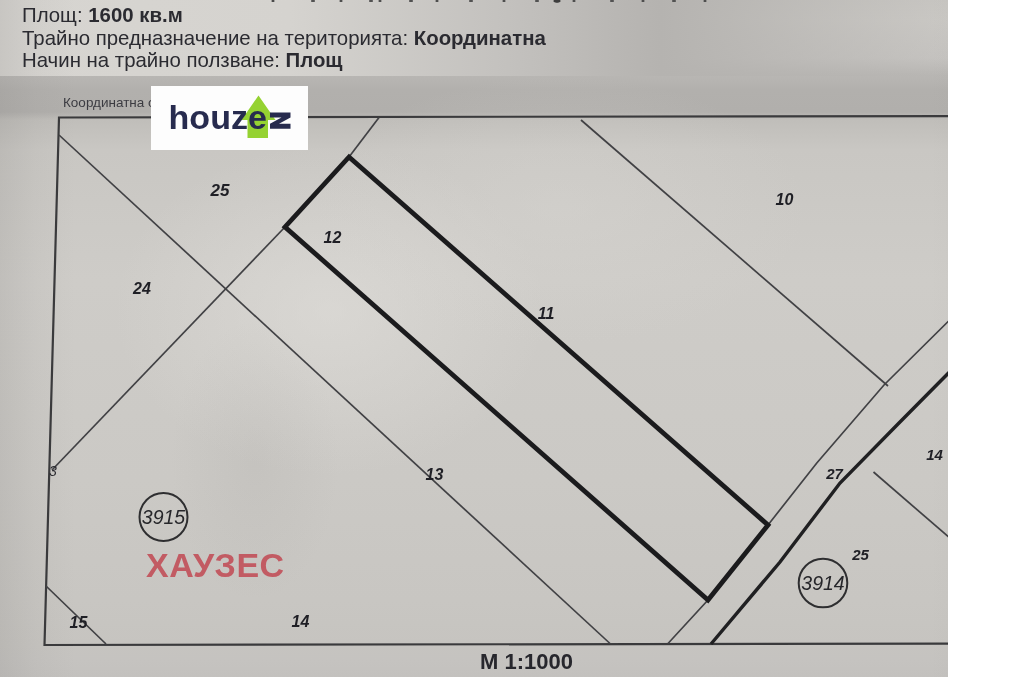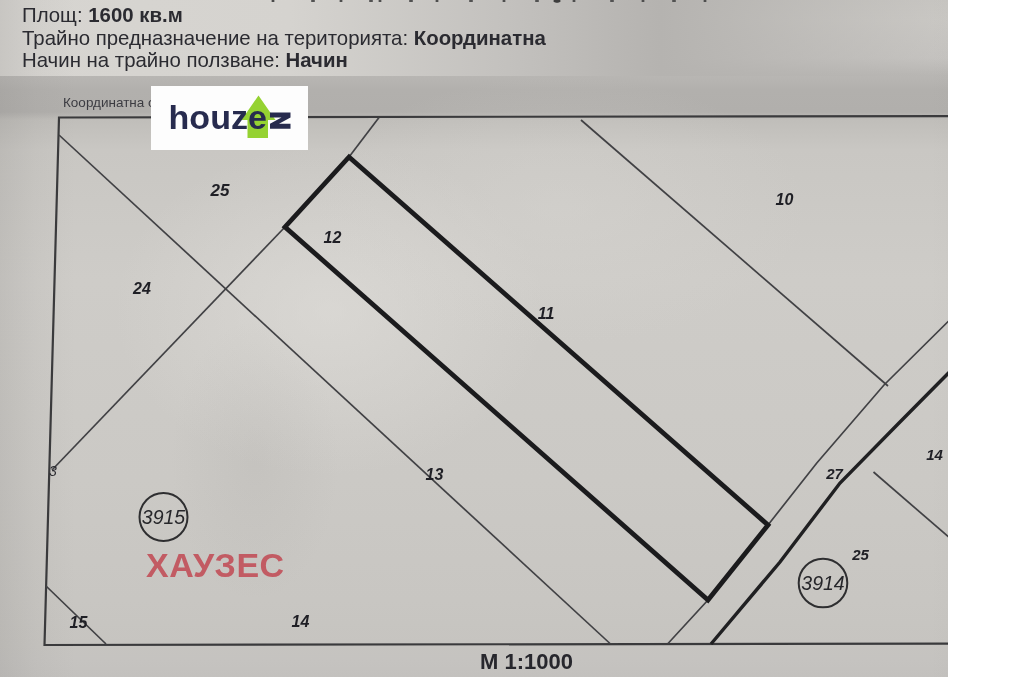--- a/index.html
+++ b/index.html
@@ -40,21 +40,21 @@
     radial-gradient(3px 2px at 378px 1px,#4e4e4e 40%,transparent 65%),
     radial-gradient(4px 2px at 409px 1px,#525252 40%,transparent 65%),
     radial-gradient(3px 2px at 440px 1px,#4e4e4e 40%,transparent 65%);background-repeat:no-repeat;"></div>
 
   <div class="abs" style="left:22px;top:4px;font-size:20.4px;line-height:22.5px;color:#2b2b31;white-space:nowrap;">
 
     <div>Площ: <b>1600 кв.м</b></div>
 
     <div>Трайно предназначение на територията: <b>Координатна</b></div>
 
-    <div>Начин на трайно ползване: <b>Начин</b></div>
+    <div>Начин на трайно ползване: <b>Площ</b></div>
   </div>
 
   <div class="abs" style="left:63px;top:95px;font-size:13.5px;color:#3c3c42;">Координатна сис</div>
 
   <svg class="abs" style="left:0;top:0;" width="1024" height="677" viewBox="0 0 1024 677">
 
     <polygon points="59,117.5 987,116 1003.5,643.5 44.5,645" fill="none" stroke="#3a3a3c" stroke-width="2.2"></polygon>
 
     <path d="M59,135 L610,643.5" fill="none" stroke="#414144" stroke-width="1.7"></path>
 

